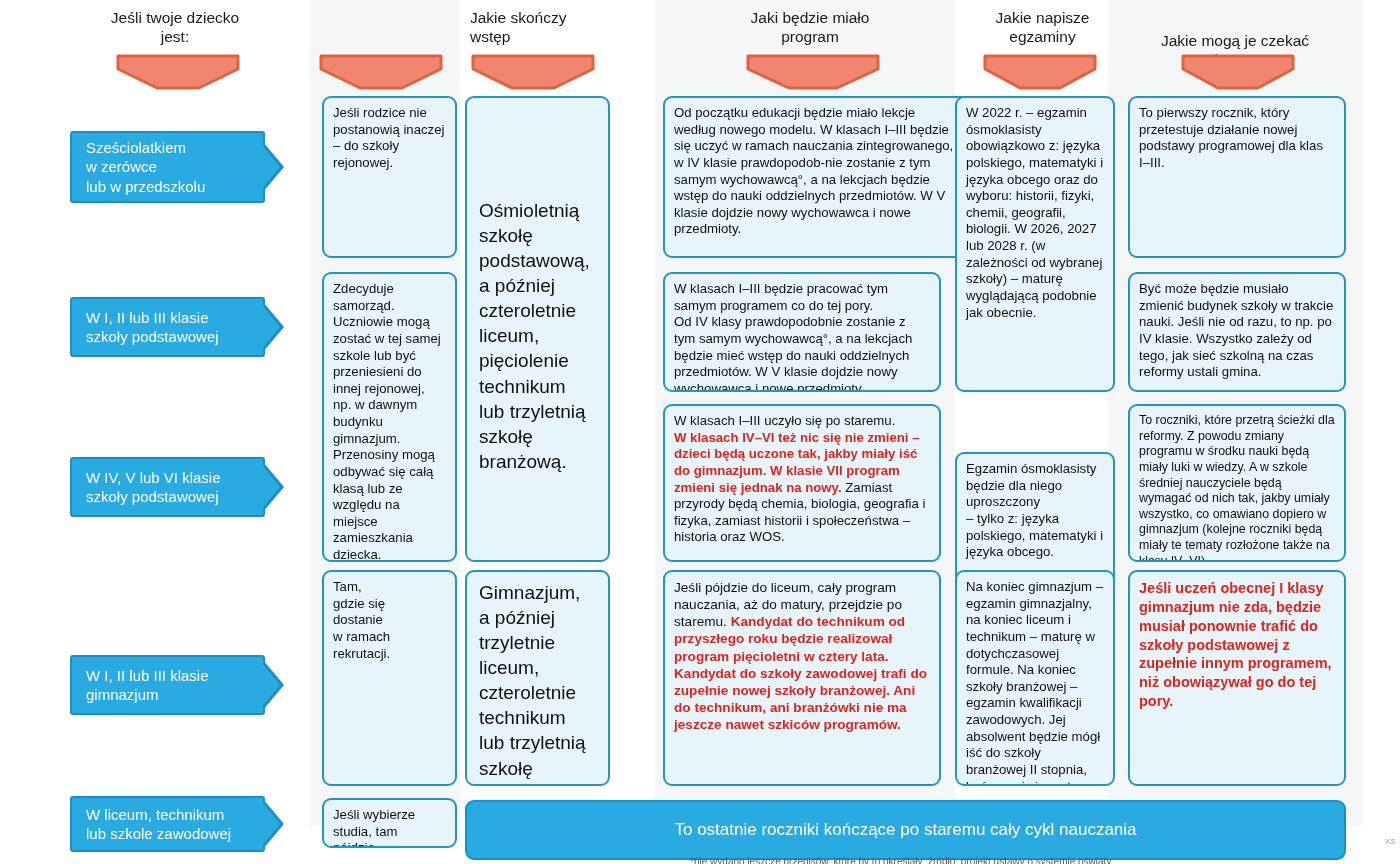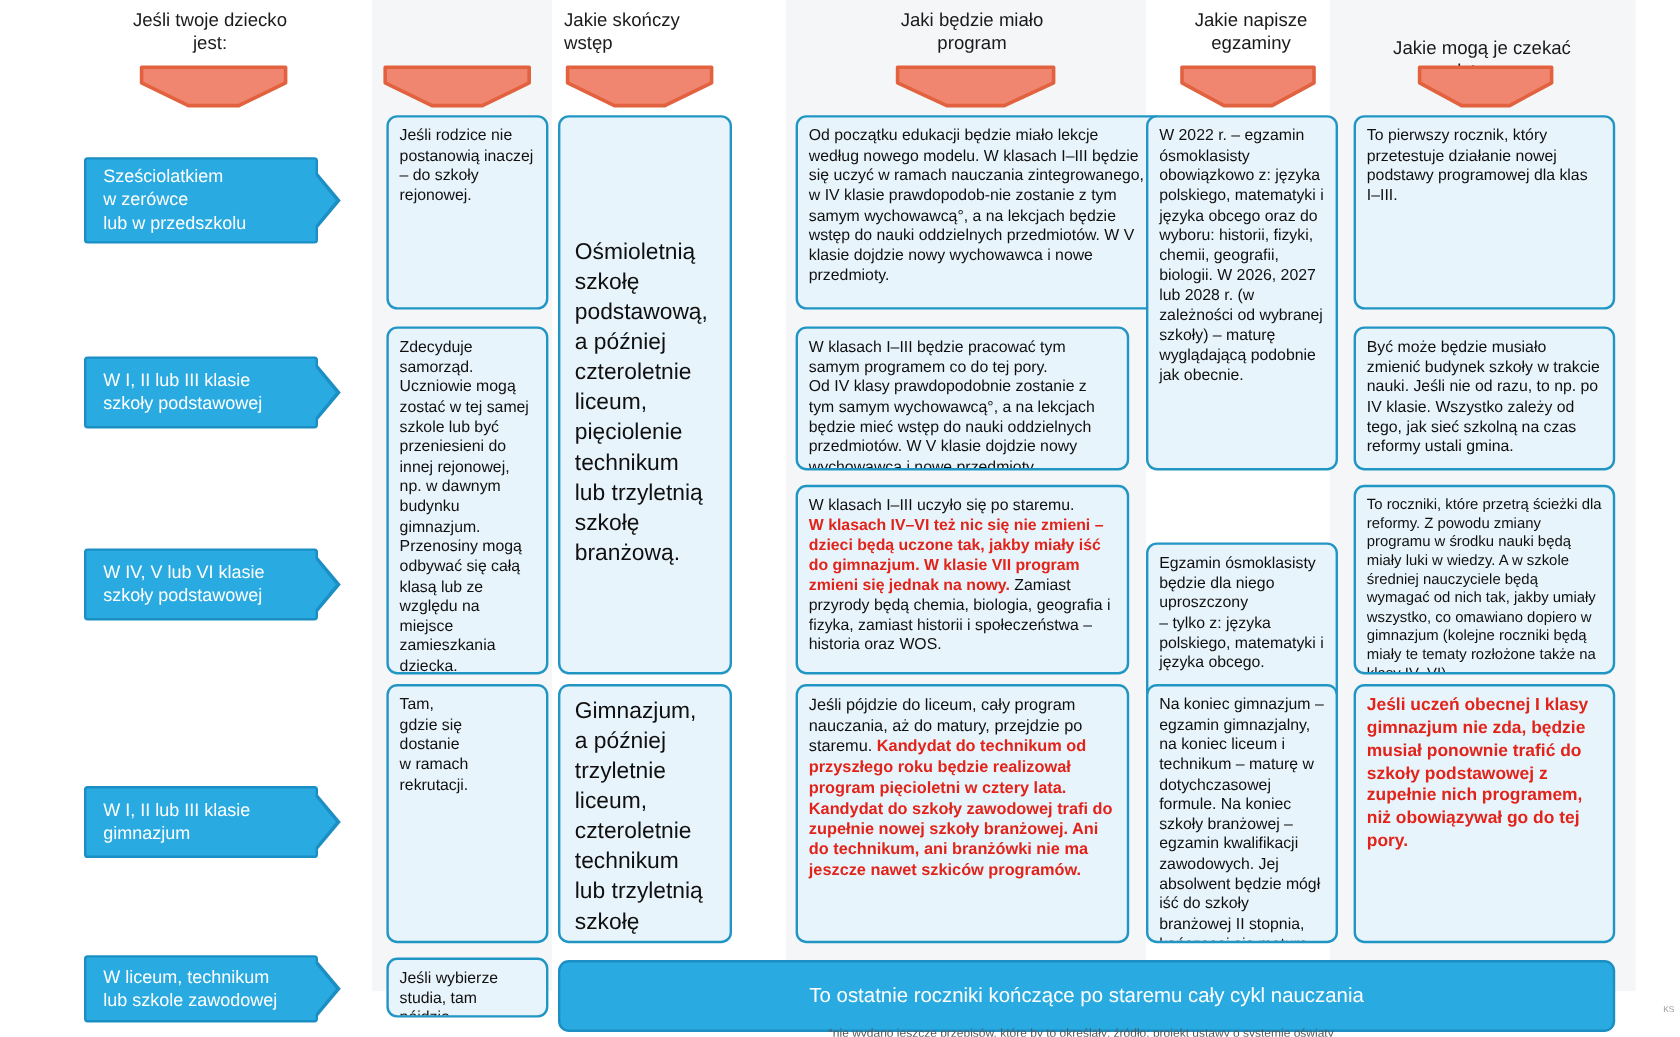--- a/index.html
+++ b/index.html
@@ -254,21 +254,21 @@
   <div class="box" style="left:1128px;top:96px;width:218px;height:162px;">
     <span>To pierwszy rocznik, który przetestuje działanie nowej podstawy programowej dla klas I–III.</span>
   </div>
   <div class="box" style="left:1128px;top:272px;width:218px;height:120px;">
     <span>Być może będzie musiało zmienić budynek szkoły w trakcie nauki. Jeśli nie od razu, to np. po IV klasie. Wszystko zależy od tego, jak sieć szkolną na czas reformy ustali gmina.</span>
   </div>
   <div class="box" style="left:1128px;top:404px;width:218px;height:158px;font-size:12.4px;">
     <span>To roczniki, które przetrą ścieżki dla reformy. Z powodu zmiany programu w środku nauki będą miały luki w wiedzy. A w szkole średniej nauczyciele będą wymagać od nich tak, jakby umiały wszystko, co omawiano dopiero w gimnazjum (kolejne roczniki będą miały te tematy rozłożone także na klasy IV–VI).</span>
   </div>
   <div class="box" style="left:1128px;top:570px;width:218px;height:216px;">
-    <span class="redbold" style="font-size:14.5px;line-height:1.3;">Jeśli uczeń obecnej I klasy gimnazjum nie zda, będzie musiał ponownie trafić do szkoły podstawowej z zupełnie nich programem, niż obowiązywał go do tej pory.</span>
+    <span class="redbold" style="font-size:14.5px;line-height:1.3;">Jeśli uczeń obecnej I klasy gimnazjum nie zda, będzie musiał ponownie trafić do szkoły podstawowej z zupełnie innym programem, niż obowiązywał go do tej pory.</span>
   </div>
 
   <div class="banner" style="left:465px;top:800px;width:881px;height:60px;">
     <span>To ostatnie roczniki kończące po staremu cały cykl nauczania</span>
   </div>
 
   <div class="footnote" style="left:690px;top:856px;width:640px;">°nie wydano jeszcze przepisów, które by to określały; źródło: projekt ustawy o systemie oświaty</div>
   <div class="credit" style="left:1386px;top:838px;">KS</div>
 
 </div>

